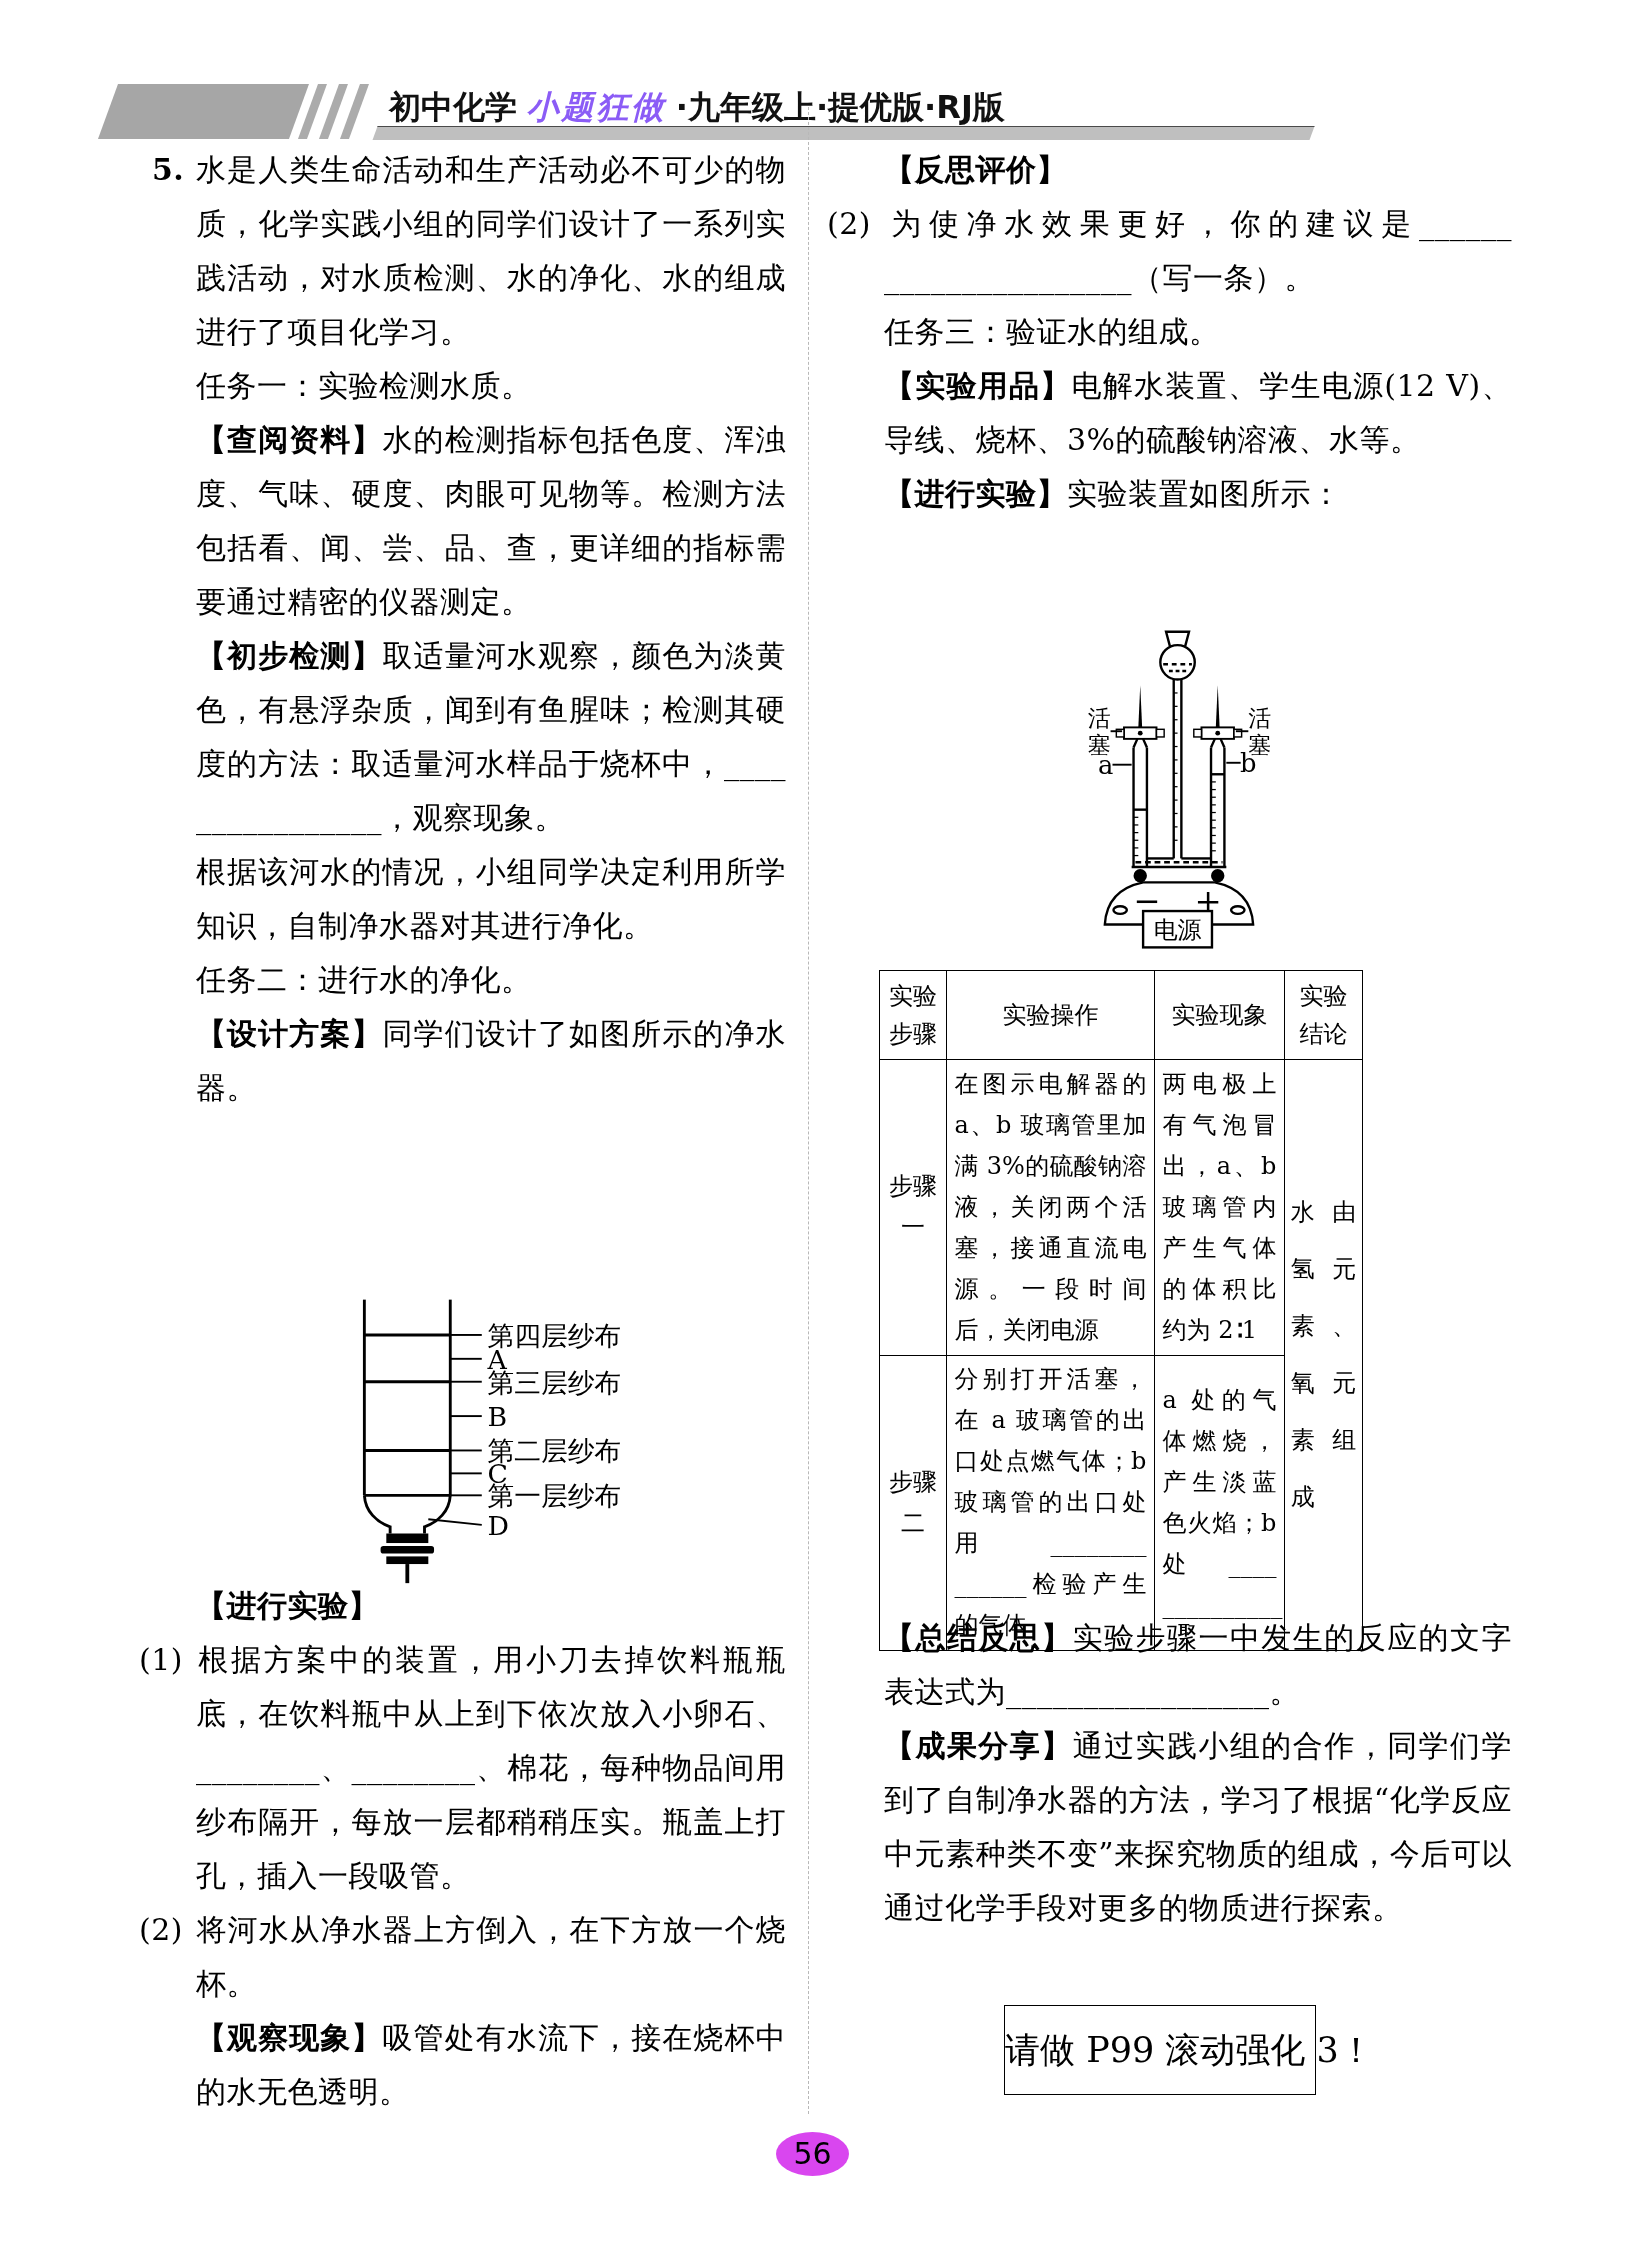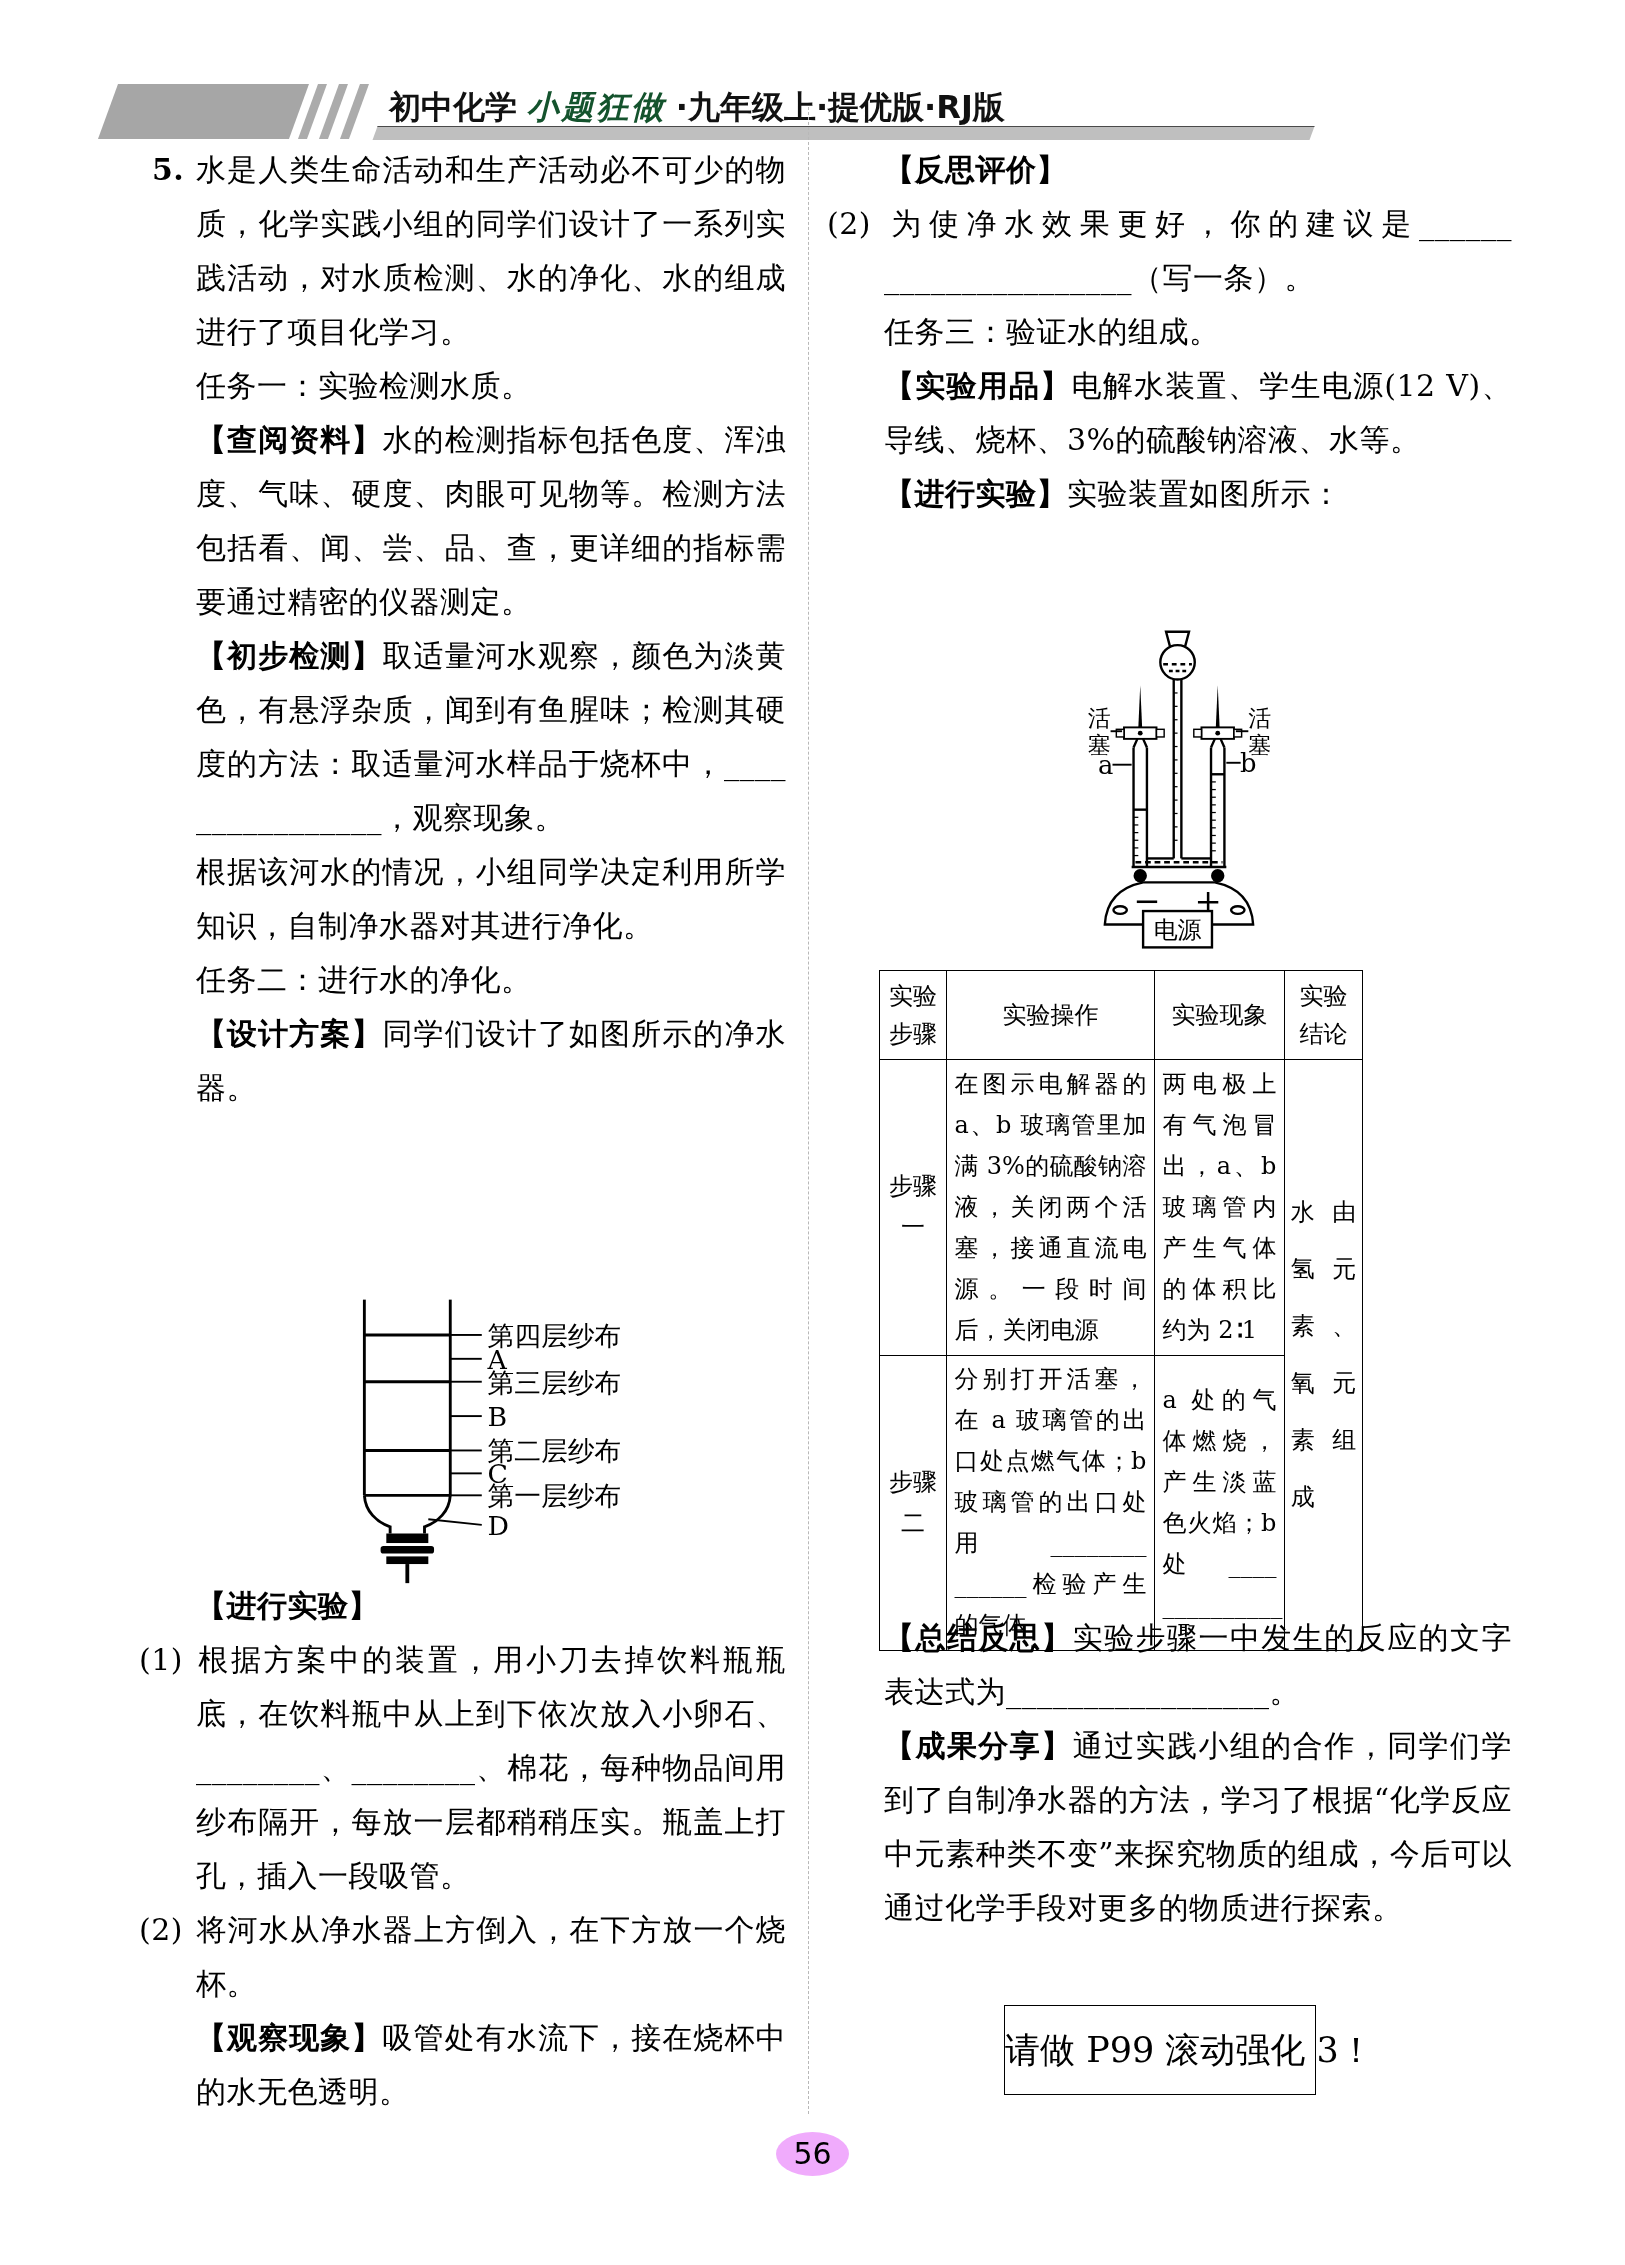--- a/index.html
+++ b/index.html
@@ -7,21 +7,21 @@
     width:1625px;height:2265px;position:relative;background:#ffffff;color:#000;
     font-family:"DejaVu Serif","Liberation Serif",serif;
   }
   
   .header-band{position:absolute;left:100px;top:84px;width:1214px;height:57px;}
   .hb-dark{position:absolute;left:7.6px;top:0;width:191px;height:55px;background:#a6a6a6;transform:skewX(-20deg);}
   .hb-stripe{position:absolute;top:0;width:8.6px;height:55px;background:#ababab;transform:skewX(-20deg);}
   .hb-bar{position:absolute;left:275px;top:42px;width:937px;height:13.4px;background:#bfbfbf;border-top:1.9px solid #4a4a4a;transform:skewX(-20deg);}
   .hb-title{position:absolute;left:289px;top:1.9px;height:42px;line-height:42px;white-space:nowrap;
     font-family:"DejaVu Sans","Liberation Sans",sans-serif;font-weight:bold;font-size:32px;color:#111;}
-  .hb-title .brand{font-style:italic;font-weight:900;color:#14532d;letter-spacing:2.9px;margin:0 9.6px;}
+  .hb-title .brand{font-style:italic;font-weight:900;color:#8b5cf6;letter-spacing:2.9px;margin:0 9.6px;}
   
   .divider{position:absolute;left:808px;top:107px;height:2007px;width:0;border-left:1.9px dashed #b8b8b8;}
   
   .col{position:absolute;font-size:30px;line-height:54px;text-align:justify;letter-spacing:0.5px;}
   .col p{margin:0;padding:0;}
   .lbl{font-weight:bold;}
   .qwrap{position:relative;}
   .qnum{position:absolute;left:-44px;top:0;font-weight:bold;}
   .hang{padding-left:57px;}
   .hang .num{display:inline-block;width:57px;margin-left:-57px;}
@@ -33,21 +33,21 @@
     font-size:24px;line-height:41px;border-radius:13px;}
   table.exp th,table.exp td{border:1.9px solid #000;vertical-align:middle;padding:3.8px 7.6px;}
   table.exp th{font-weight:normal;text-align:center;line-height:38px;}
   table.exp td.c-step{ text-align:center;}
   table.exp td.c-op,table.exp td.c-ph{text-align:justify;}
   table.exp td.c-con{text-align:justify;line-height:57px;padding:3.8px 5.7px;}
   
   .reminder{position:absolute;left:1004px;top:2005px;width:310px;height:88px;border:1.9px solid #000;
     font-size:35px;line-height:88px;text-align:center;white-space:nowrap;}
   
-  .pagenum{position:absolute;left:776px;top:2132px;width:73px;height:44px;background:#f0abfc;
+  .pagenum{position:absolute;left:776px;top:2132px;width:73px;height:44px;background:#d946ef;
     border-radius:50%;text-align:center;line-height:44px;font-size:30px;
     font-family:"DejaVu Sans","Liberation Sans",sans-serif;}
 </style>
 </head>
 <body>
 
 <div class="header-band">
   <div class="hb-dark"></div>
   <div class="hb-stripe" style="left:208px"></div>
   <div class="hb-stripe" style="left:229px"></div>

